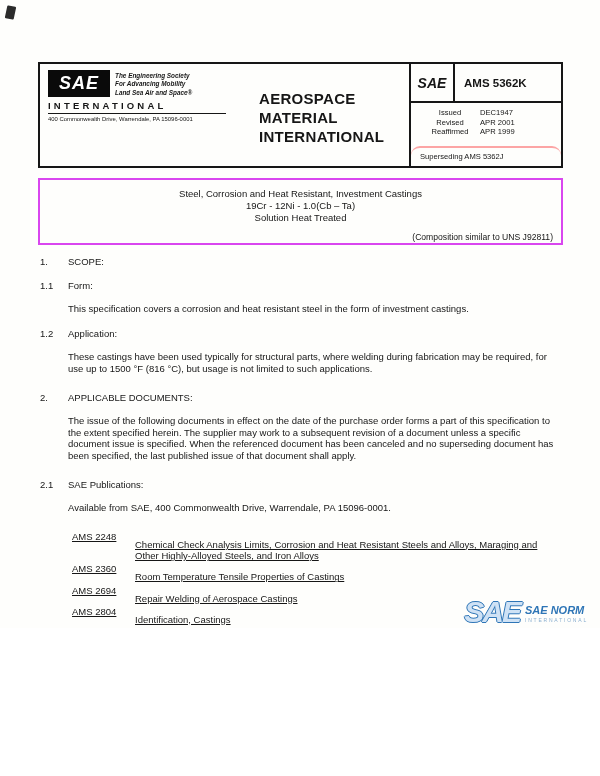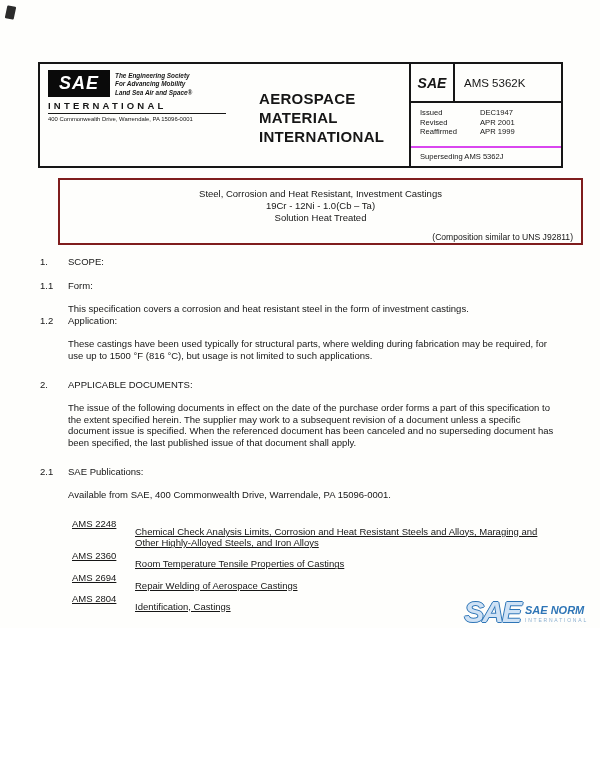--- a/index.html
+++ b/index.html
@@ -11,35 +11,35 @@
   .h-left{width:205px;padding:6px 0 0 8px;box-sizing:border-box;}
   .logo-row{display:flex;}
   .sae-box{background:#0a0a0a;color:#fff;font-weight:bold;font-style:italic;font-size:18px;width:62px;height:27px;display:flex;align-items:center;justify-content:center;letter-spacing:1px;}
   .tagline{font-size:6.4px;font-weight:bold;font-style:italic;line-height:8.4px;padding-left:5px;padding-top:2px;}
   .intl{font-weight:bold;font-size:9.5px;letter-spacing:3.2px;margin-top:3px;padding-bottom:2px;border-bottom:1px solid #161616;width:178px;}
   .addr{font-size:5.9px;margin-top:2px;}
   .h-mid{width:164px;padding-top:25px;padding-left:14px;font-weight:bold;font-size:15px;line-height:19px;letter-spacing:0.3px;box-sizing:border-box;}
   .h-right{flex:1;border-left:2px solid #161616;display:flex;flex-direction:column;}
   .hr-top{height:37px;display:flex;align-items:stretch;border-bottom:2px solid #161616;flex-shrink:0;}
   .sae-it{width:42px;display:flex;align-items:center;justify-content:center;font-weight:bold;font-style:italic;font-size:14px;border-right:2px solid #161616;}
-  .hr-num{flex:1;display:flex;align-items:center;padding-left:9px;font-weight:normal;font-size:11.5px;}
-  .hr-revs{flex:1;padding:5px 0 0 9px;}
+  .hr-num{flex:1;display:flex;align-items:center;padding-left:9px;font-weight:bold;font-size:11.5px;}
+  .hr-revs{flex:1;padding:5px 0 0 9px;text-align:center;}
   .rev-row{display:flex;font-size:7.6px;line-height:9.6px;}
   .rev-l{width:60px;}
-  .hr-sup{border-top:2px solid #d946ef;font-size:7.6px;padding:4px 0 0 9px;height:20px;box-sizing:border-box;}
-
-  
-  .title-box{position:absolute;left:38px;top:178px;width:525px;height:67px;border:2px solid #7f1d1d;text-align:center;padding-top:8px;font-size:9.5px;line-height:12px;box-sizing:border-box;margin-left:20px;}
+  .hr-sup{border-top:2px solid #fca5a5;font-size:7.6px;padding:4px 0 0 9px;height:20px;box-sizing:border-box;border-radius:9px;}
+
+  
+  .title-box{position:absolute;left:38px;top:178px;width:525px;height:67px;border:2px solid #d946ef;text-align:center;padding-top:8px;font-size:9.5px;line-height:12px;box-sizing:border-box;}
   .t-note{text-align:right;padding-right:8px;font-size:8.6px;margin-top:7px;}
 
   
   .doc-body{position:absolute;left:40px;top:256px;width:522px;font-size:9.5px;line-height:11.6px;}
   .sec{display:flex;margin-bottom:12px;}
   .num{width:28px;flex-shrink:0;}
-  .para{margin-left:28px;}
+  .para{margin-left:28px;margin-bottom:13px;}
   .gap-lg{margin-bottom:17px;}
   .pubs{margin-left:32px;}
   .pub-row{display:flex;margin-bottom:1.5px;text-decoration:underline;}
   .pub-code{width:63px;flex-shrink:0;}
   .pub-title{flex:1;margin-top:8px;}
 
   
   .rule{position:absolute;left:38px;width:525px;border-top:1.2px solid #2a2a2a;}
   .rule1{top:688px;}
   .rule2{top:748px;}

